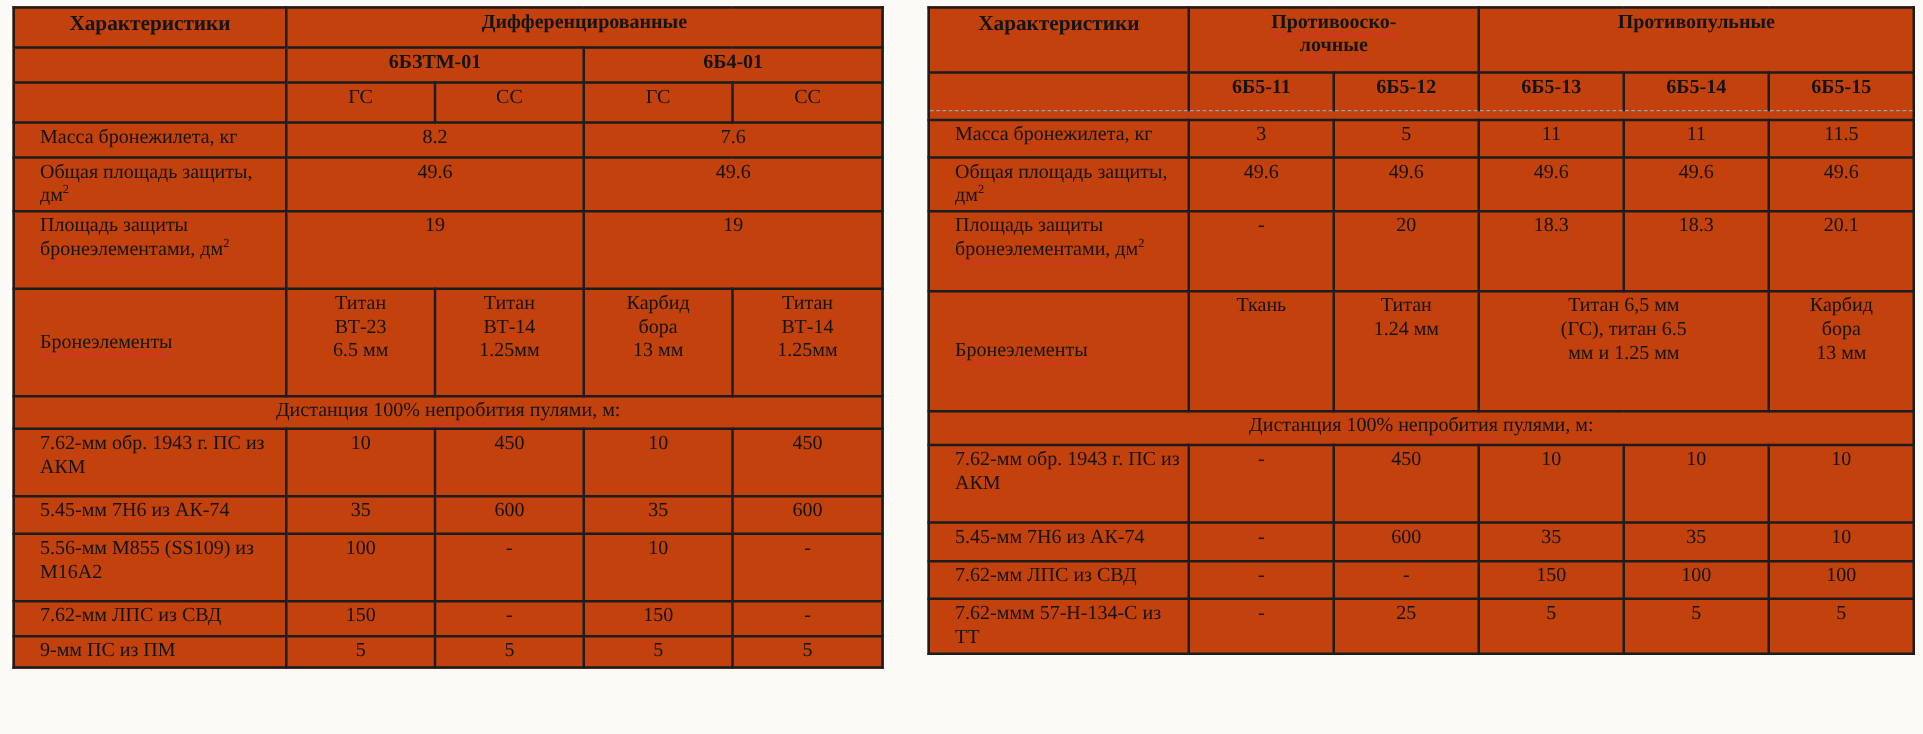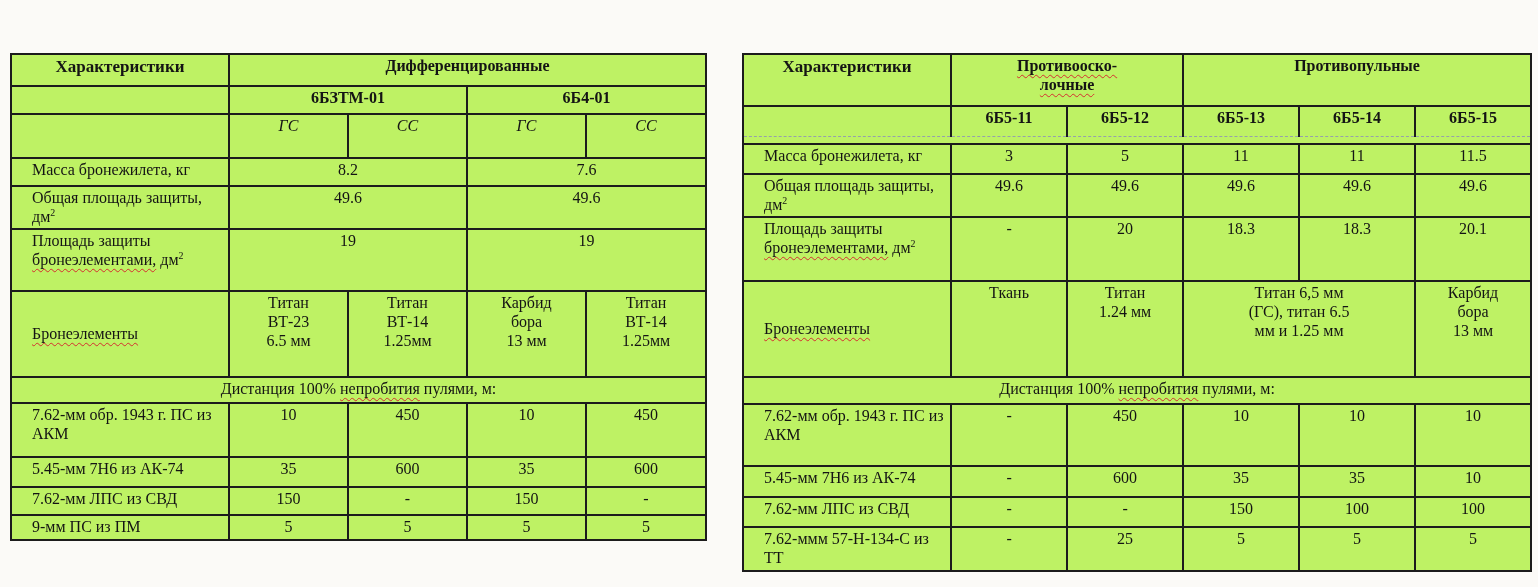--- a/index.html
+++ b/index.html
@@ -4,23 +4,22 @@
 <style>
   html,body{margin:0;padding:0;}
   body{
     width:1538px;height:587px;overflow:hidden;
     background:#fbfaf7;
     font-family:"Liberation Serif", serif;
   }
   .canvas{position:relative;width:1538px;height:587px;}
   .tables{display:flex;align-items:flex-start;padding:5px 0 0 10px;}
   table{
-    border-collapse:collapse;table-layout:fixed;background:#bef264;
+    border-collapse:collapse;table-layout:fixed;background:#c2410c;
     border:2px solid #1c1c1c;
-    margin-top:48px;
   }
   td{
     border:2px solid #1c1c1c;
     font-size:16px;line-height:1.17;color:#141414;
     padding:2px 4px;vertical-align:top;overflow:hidden;
   }
   td.lbl{text-align:left;padding-left:20px;}
   td.ctr{text-align:center;}
   td.b{font-weight:bold;}
   td.hdr{font-weight:bold;font-size:17px;text-align:center;}
@@ -55,21 +54,21 @@
       <tbody>
         <tr style="height:32px;">
           <td class="hdr dashb">Характеристики</td>
           <td class="ctr b" colspan="4">Дифференцированные</td>
         </tr>
         <tr style="height:28px;">
           <td class="dashb"></td>
           <td class="ctr b" colspan="2">6БЗТМ-01</td>
           <td class="ctr b" colspan="2">6Б4-01</td>
         </tr>
-        <tr style="height:44px;font-style:italic;">
+        <tr style="height:32px;">
           <td></td>
           <td class="ctr">ГС</td>
           <td class="ctr">СС</td>
           <td class="ctr">ГС</td>
           <td class="ctr">СС</td>
         </tr>
         <tr style="height:28px;">
           <td class="lbl">Масса бронежилета, кг</td>
           <td class="ctr" colspan="2">8.2</td>
           <td class="ctr" colspan="2">7.6</td>
@@ -111,20 +110,27 @@
           <td class="ctr">450</td>
           <td class="ctr">10</td>
           <td class="ctr">450</td>
         </tr>
         <tr style="height:30px;">
           <td class="lbl">5.45-мм 7Н6 из АК-74</td>
           <td class="ctr">35</td>
           <td class="ctr">600</td>
           <td class="ctr">35</td>
           <td class="ctr">600</td>
+        </tr>
+        <tr style="height:54px;">
+          <td class="lbl">5.56-мм M855 (SS109) из M16A2</td>
+          <td class="ctr">100</td>
+          <td class="ctr">-</td>
+          <td class="ctr">10</td>
+          <td class="ctr">-</td>
         </tr>
         <tr style="height:28px;">
           <td class="lbl">7.62-мм ЛПС из СВД</td>
           <td class="ctr">150</td>
           <td class="ctr">-</td>
           <td class="ctr">150</td>
           <td class="ctr">-</td>
         </tr>
         <tr style="height:16px;">
           <td class="lbl">9-мм ПС из ПМ</td>

